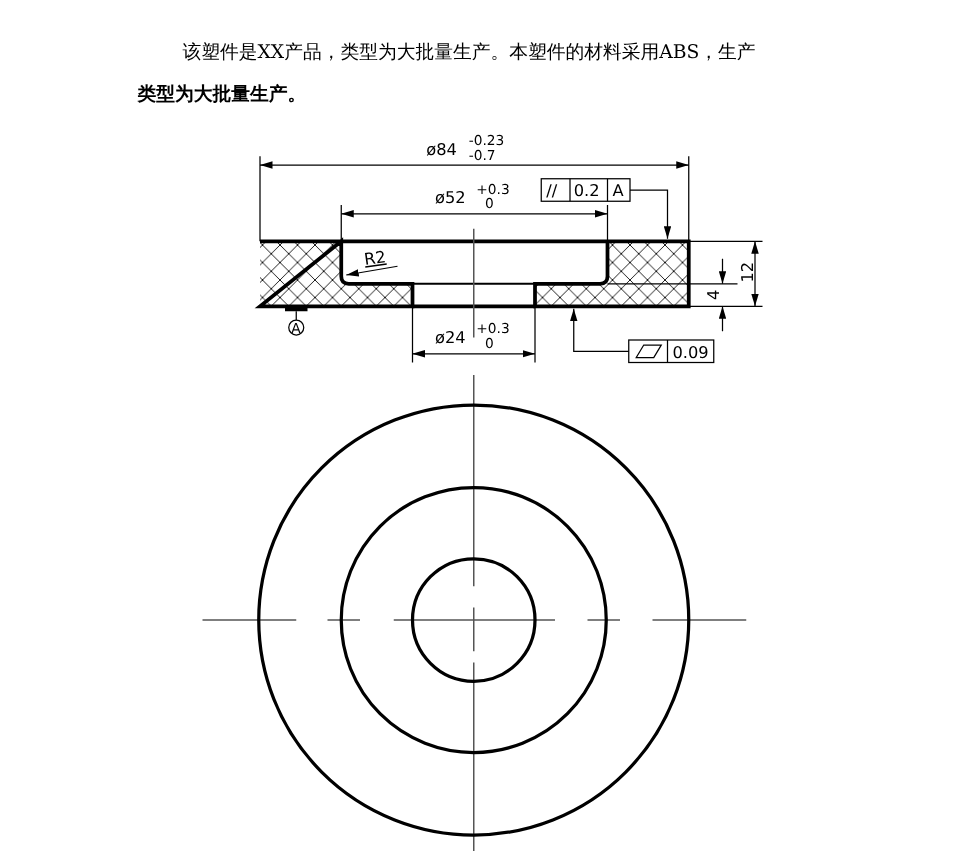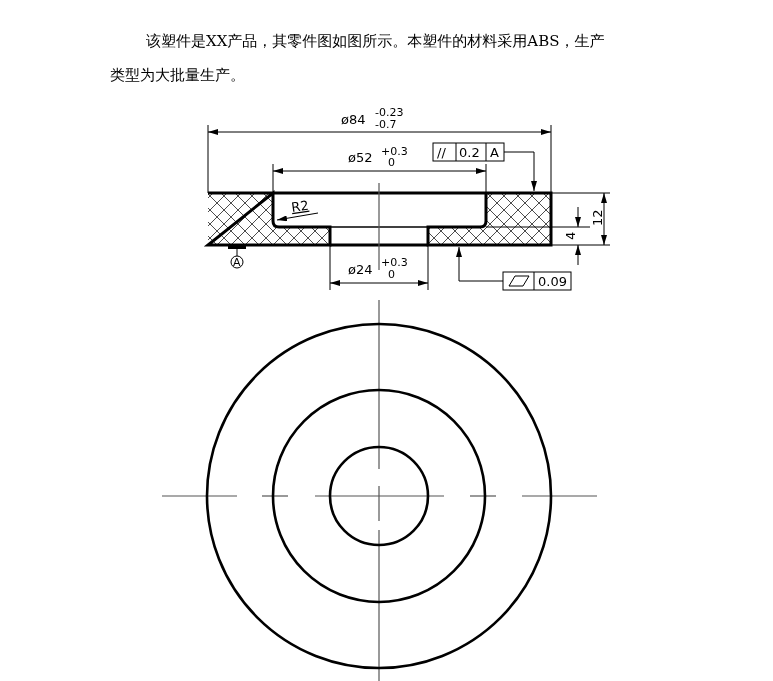--- a/index.html
+++ b/index.html
@@ -10,22 +10,22 @@
   .dimtext { font-family: "DejaVu Sans", sans-serif; font-size: 13px; fill: #000; }
   .dimsmall { font-family: "DejaVu Sans", sans-serif; font-size: 11px; fill: #000; }
   .thick { stroke: #000; stroke-width: 3; fill: none; }
   .thin { stroke: #000; stroke-width: 1; fill: none; }
   .center { stroke: #555; stroke-width: 1.2; fill: none; }
   .circle { stroke: #000; stroke-width: 2.6; fill: none; }
 </style>
 </head>
 <body>
 
-<div class="para para1">该塑件是XX产品，其零件图如图所示。本塑件的材料采用ABS，生产</div>
-<div class="para" style="top:58px;">类型为大批量生产。</div>
+<div class="para para1">该塑件是XX产品，类型为大批量生产。本塑件的材料采用ABS，生产</div>
+<div class="para" style="top:58px;font-weight:bold;">类型为大批量生产。</div>
 
 <svg class="drawing" width="773" height="681" viewBox="0 0 773 681">
   <defs>
     <pattern id="hatch" patternUnits="userSpaceOnUse" width="14" height="14">
       <path d="M0,0 L14,14 M14,0 L0,14" stroke="#000" stroke-width="0.7"></path>
     </pattern>
     <marker id="arr" viewBox="0 0 10 6" refX="10" refY="3" markerWidth="10" markerHeight="6" orient="auto-start-reverse">
       <path d="M0,0 L10,3 L0,6 z" fill="#000"></path>
     </marker>
   </defs>

